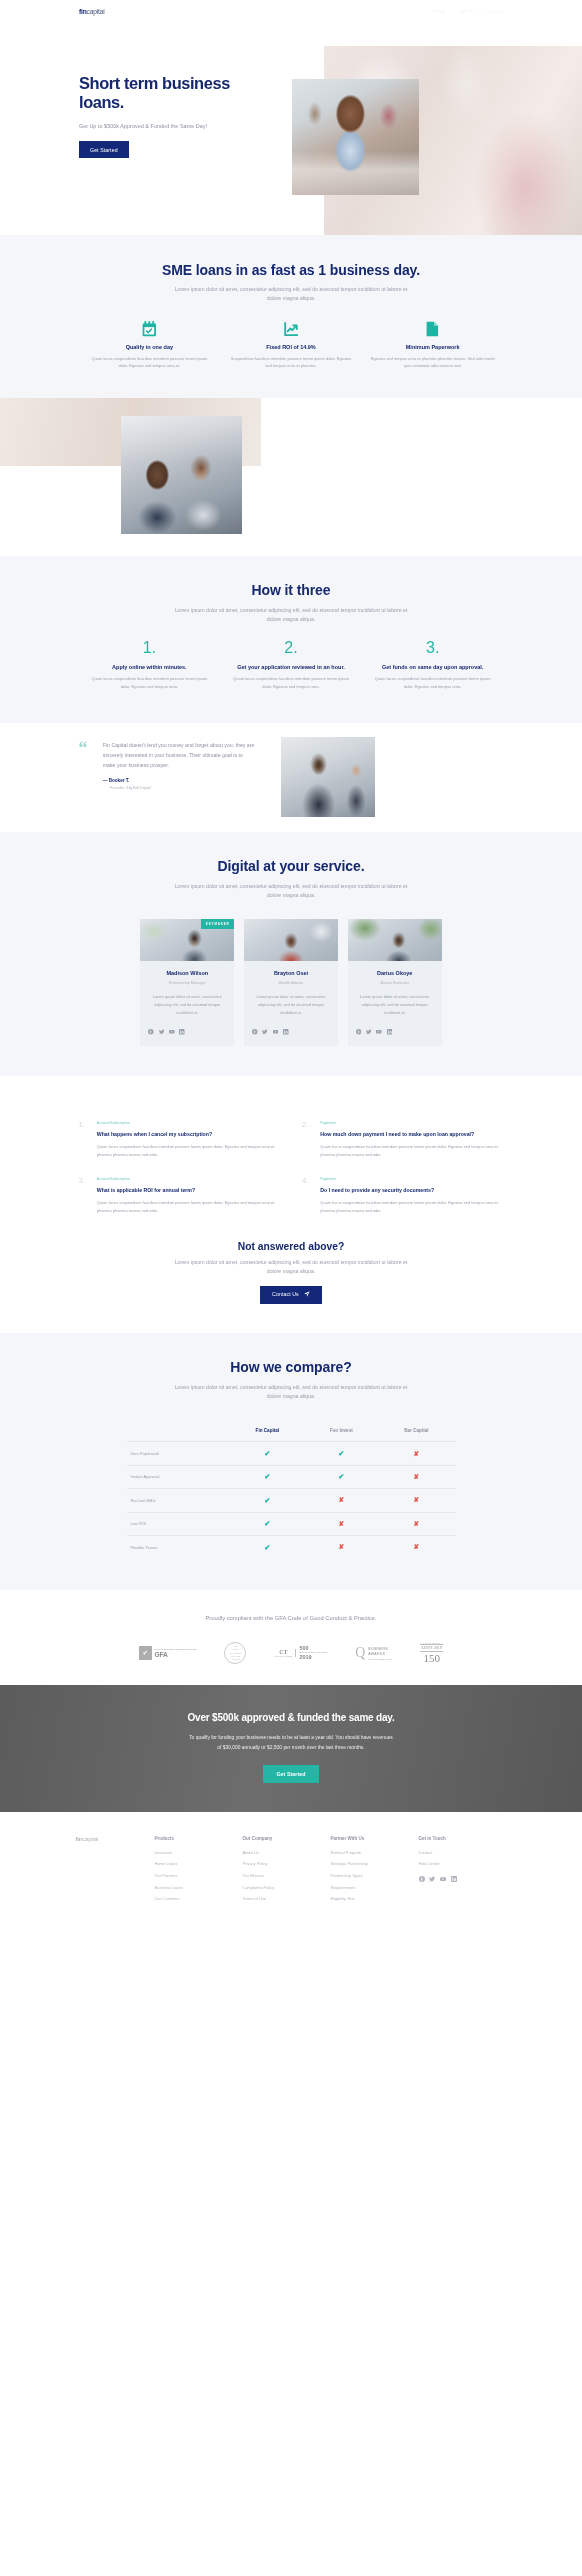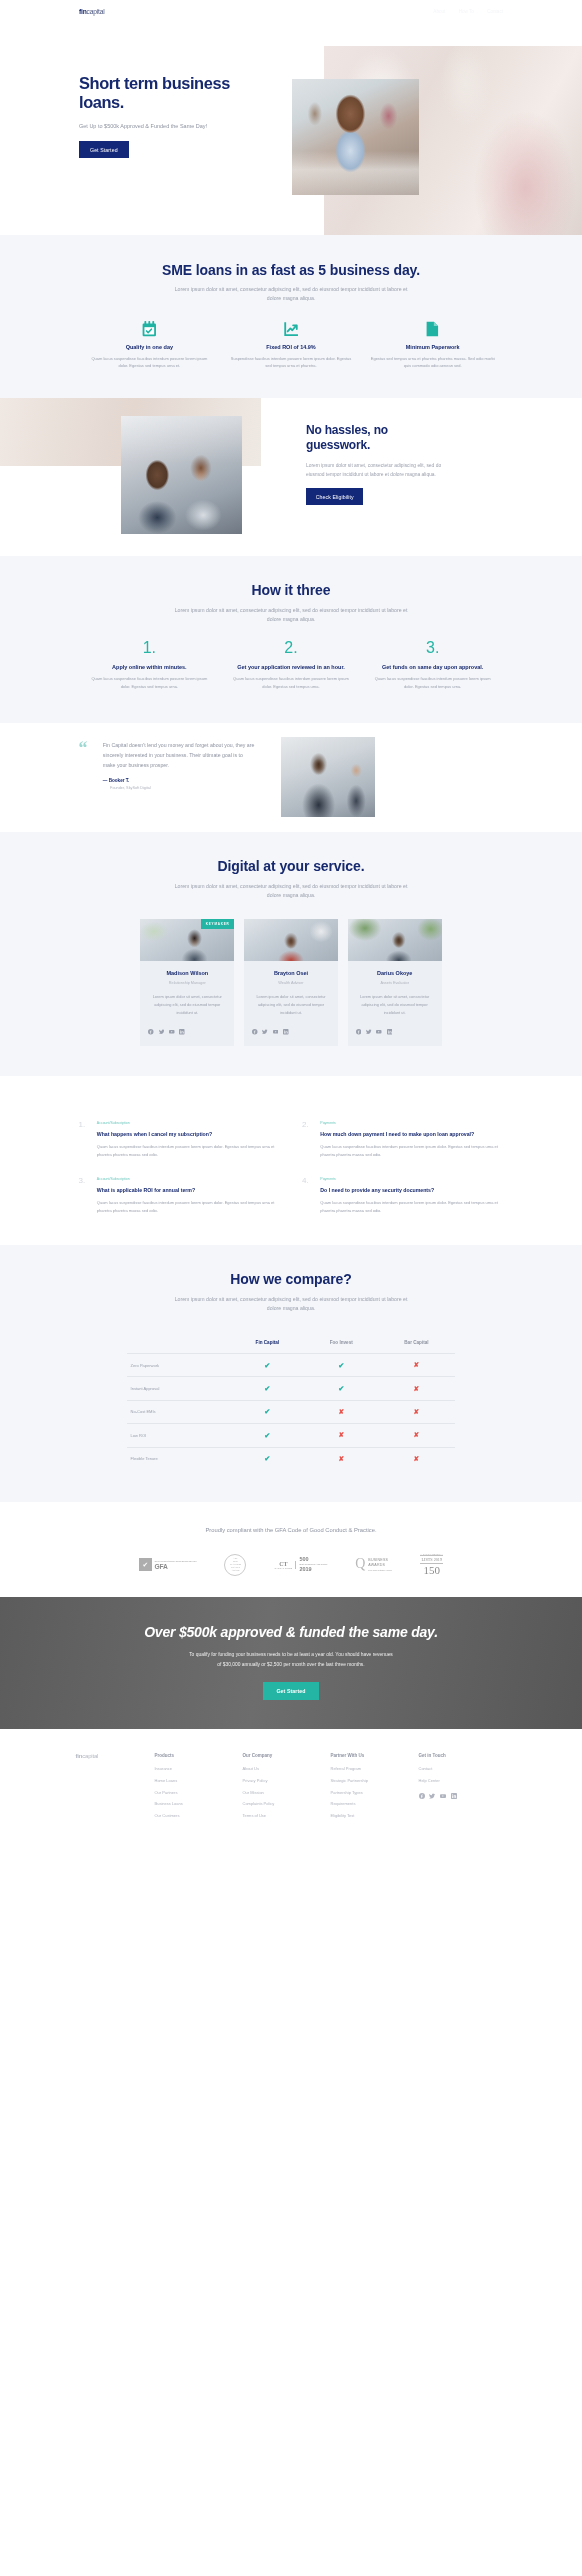--- a/index.html
+++ b/index.html
@@ -266,21 +266,21 @@
   
   .cta {
     background: #6a6a6a; padding: 27px 0 29px; text-align: center; color: #fff;
     position: relative; overflow: hidden;
   }
   .cta:before{
     content:""; position:absolute; inset:0;
     background: linear-gradient(100deg, rgba(90,90,90,.9), rgba(110,110,110,.75) 45%, rgba(85,85,85,.9));
   }
   .cta-in { position: relative; }
-  .cta h2 { font-size: 14px; font-weight: bold; line-height: 1.28; letter-spacing: -0.2px; font-style: italic; }
+  .cta h2 { font-size: 10px; font-weight: bold; line-height: 1.28; letter-spacing: -0.2px; }
   .cta p { font-size: 4.9px; line-height: 2; margin: 8.5px auto 0; max-width: 206px; color: #f0f0f0; }
   .cta .btn-teal { margin-top: 12px; padding: 6px 13.3px; font-size: 5.2px; }
 
   
   .footer { background: #fff; padding: 24px 0 30px; }
   .footer-in { width: 431px; margin: 0 auto; display: flex; }
   .f-logo { flex: 0 0 79px; font-size: 6px; color: #b5b9c2; letter-spacing: -0.2px; }
   .f-logo b { font-weight: bold; }
   .f-col { flex: 1; }
   .f-col h4 { font-size: 4.5px; color: #8e93a1; font-weight: bold; margin-bottom: 8.5px; }
@@ -307,21 +307,21 @@
     <div class="hero-photo"></div>
     <div class="hero-text">
       <div class="hero-h1">Short term business loans.</div>
       <div class="hero-p">Get Up to $500k Approved &amp; Funded the Same Day!</div>
       <button class="btn">Get Started</button>
     </div>
   </div>
 
   <div class="sme">
     <div class="container center">
-      <div class="sec-title">SME loans in as fast as 5 business day.</div>
+      <div class="sec-title">SME loans in as fast as 1 business day.</div>
       <div class="sec-sub">Lorem ipsum dolor sit amet, consectetur adipiscing elit, sed do eiusmod tempor incididunt ut labore et dolore magna aliqua.</div>
 
       <div class="feat-row">
         <div class="feat">
           <div class="feat-icon">
             <svg width="14.6" height="16" viewBox="0 0 24 26">
                 <rect x="1" y="4" width="22" height="21" rx="2" fill="#1fb3a4"></rect>
                 <rect x="4" y="0" width="3" height="6" rx="1" fill="#1fb3a4"></rect>
                 <rect x="10.5" y="0" width="3" height="6" rx="1" fill="#1fb3a4"></rect>
                 <rect x="17" y="0" width="3" height="6" rx="1" fill="#1fb3a4"></rect>
@@ -353,25 +353,20 @@
           <div class="feat-h">Minimum Paperwork</div>
           <div class="feat-p">Egestas sed tempus urna et pharetra pharetra massa. Sed odio morbi quis commodo odio aenean sed.</div>
         </div>
       </div>
     </div>
   </div>
 
   <div class="hassle">
     <div class="hassle-bg"></div>
     <div class="hassle-photo"></div>
-    <div class="hassle-text">
-      <div class="hassle-h">No hassles, no guesswork.</div>
-      <div class="hassle-p">Lorem ipsum dolor sit amet, consectetur adipiscing elit, sed do eiusmod tempor incididunt ut labore et dolore magna aliqua.</div>
-      <button class="btn">Check Eligibility</button>
-    </div>
   </div>
 
   <div class="how">
     <div class="container center">
       <div class="sec-title">How it three</div>
       <div class="sec-sub">Lorem ipsum dolor sit amet, consectetur adipiscing elit, sed do eiusmod tempor incididunt ut labore et dolore magna aliqua.</div>
       <div class="steps">
         <div class="step">
           <div class="step-num">1.</div>
           <div class="step-h">Apply online within minutes.</div>
@@ -528,20 +523,30 @@
         <div class="faq-item">
           <div class="faq-num">4.</div>
           <div>
             <div class="faq-cat">Payments</div>
             <div class="faq-q">Do I need to provide any security documents?</div>
             <div class="faq-a">Quam lacus suspendisse faucibus interdum posuere lorem ipsum dolor. Egestas sed tempus urna et pharetra pharetra massa sed odio.</div>
           </div>
         </div>
       </div>
 
+      <div class="faq-cta">
+        <h3>Not answered above?</h3>
+        <div class="sec-sub">Lorem ipsum dolor sit amet, consectetur adipiscing elit, sed do eiusmod tempor incididunt ut labore et dolore magna aliqua.</div>
+        <button class="btn">
+          <span>Contact Us</span>
+          <span class="plane"><svg width="6" height="6" viewBox="0 0 16 16">
+                <path d="M15.5.5L.8 6.9l5 1.9 8.3-6.2-6.6 7.1.5 5.8z" fill="#fff"></path>
+              </svg></span>
+        </button>
+      </div>
     </div>
   </div>
 
   <div class="compare">
     <div class="container center">
       <div class="sec-title">How we compare?</div>
       <div class="sec-sub">Lorem ipsum dolor sit amet, consectetur adipiscing elit, sed do eiusmod tempor incididunt ut labore et dolore magna aliqua.</div>
 
       <table class="cmp">
         <thead>

